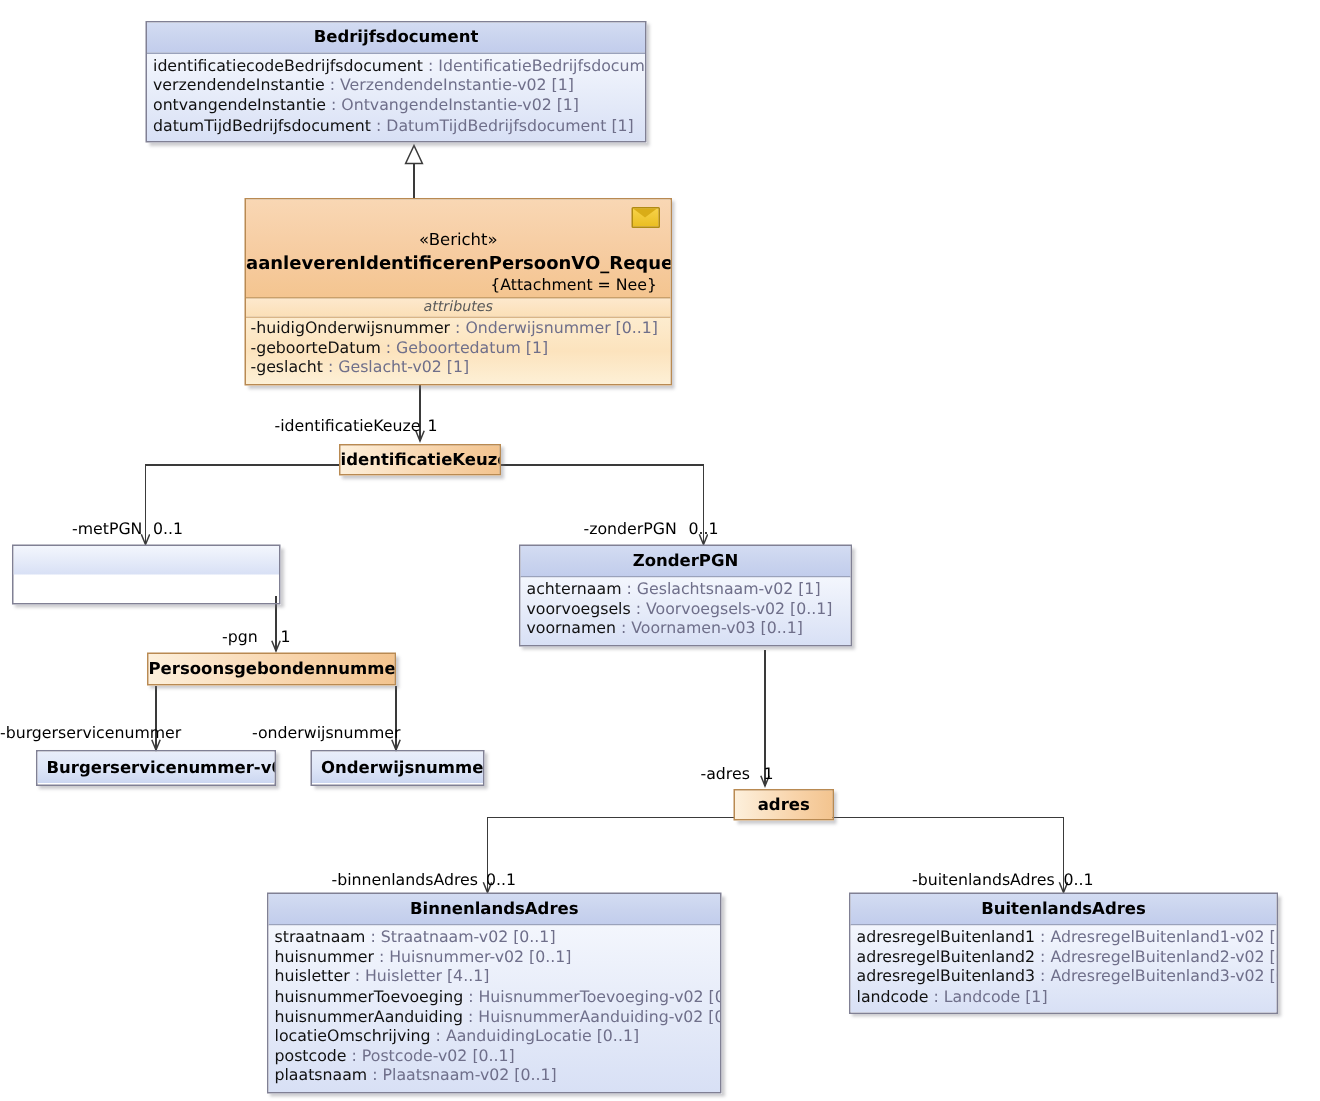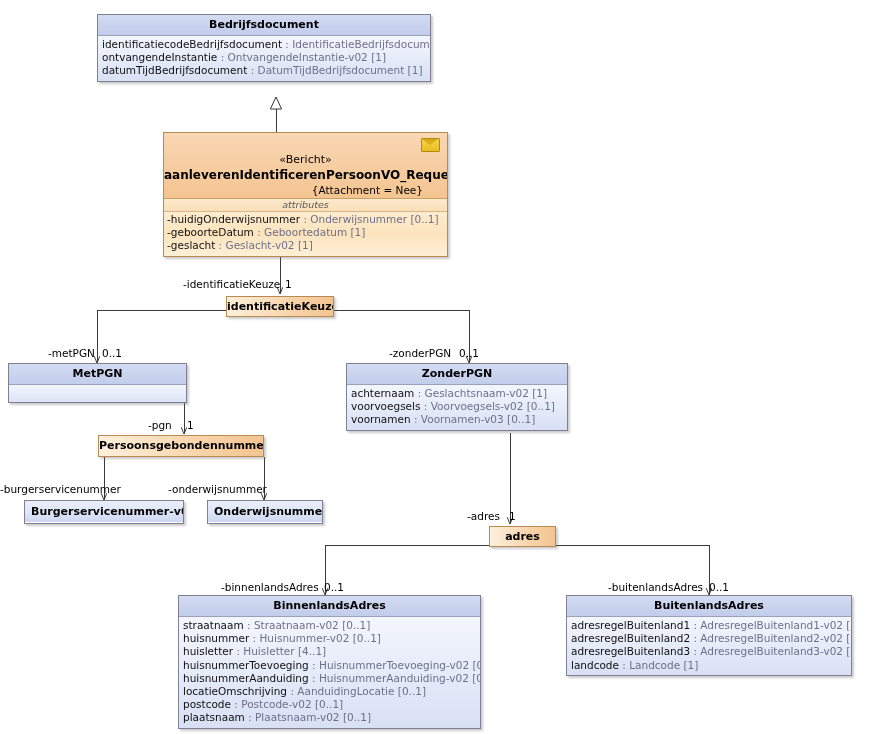--- a/index.html
+++ b/index.html
@@ -89,21 +89,21 @@
     font-weight: bold;
     font-size: 12px;
     text-align: center;
     line-height: 16px;
   }
   .node.bericht .tagged {
     font-weight: normal;
     font-size: 10.5px;
     text-align: right;
     line-height: 15px;
-    padding-right: 24px;
+    padding-right: 9px;
     white-space: nowrap;
   }
   .node.bericht .attrhdr {
     background: linear-gradient(to bottom, #fde9cd 0%, #fbdfb7 100%);
     font-style: italic;
     font-size: 9.5px;
     color: #5a5a5a;
     text-align: center;
     line-height: 12px;
     border-bottom: 1px solid #d9b587;
@@ -199,20 +199,21 @@
       <path d="M489,545 L325,545 L325,595" marker-end="url(#arrowOpen)"></path>
 
       <path d="M532,545 L709,545 L709,595" marker-end="url(#arrowOpen)"></path>
     </g>
   </svg>
 
   <div class="node blue" style="left:97px; top:14px; width:334px;">
     <div class="hdr">Bedrijfsdocument</div>
     <div class="body">
       <div class="attr"><span class="nm">identificatiecodeBedrijfsdocument</span><span class="ty"> : </span><span class="ty">IdentificatieBedrijfsdocument [1]</span></div>
+      <div class="attr"><span class="nm">verzendendeInstantie</span><span class="ty"> : </span><span class="ty">VerzendendeInstantie-v02 [1]</span></div>
       <div class="attr"><span class="nm">ontvangendeInstantie</span><span class="ty"> : </span><span class="ty">OntvangendeInstantie-v02 [1]</span></div>
       <div class="attr"><span class="nm">datumTijdBedrijfsdocument</span><span class="ty"> : </span><span class="ty">DatumTijdBedrijfsdocument [1]</span></div>
     </div>
   </div>
 
   <div class="node bericht" style="left:163px; top:132px; width:285px;">
     <div class="hdr">
       <div class="stereo">«Bericht»</div>
       <div class="cname">aanleverenIdentificerenPersoonVO_Request</div>
       <div class="tagged">{Attachment = Nee}</div>
@@ -222,21 +223,20 @@
     <div class="body">
       <div class="attr"><span class="nm">-huidigOnderwijsnummer</span><span class="ty"> : </span><span class="ty">Onderwijsnummer [0..1]</span></div>
       <div class="attr"><span class="nm">-geboorteDatum</span><span class="ty"> : </span><span class="ty">Geboortedatum [1]</span></div>
       <div class="attr"><span class="nm">-geslacht</span><span class="ty"> : </span><span class="ty">Geslacht-v02 [1]</span></div>
     </div>
   </div>
 
   <div class="rolebox" style="left:226px; top:296px; width:108px; height:21px; line-height:19px;">identificatieKeuze</div>
 
   <div class="node blue noattr" style="left:8px; top:363px; width:179px; height:40px;">
-    <div class="hdr">MetPGN</div>
     <div class="body" style="height:19px;"></div>
   </div>
 
   <div class="node blue" style="left:346px; top:363px; width:222px;">
     <div class="hdr">ZonderPGN</div>
     <div class="body">
       <div class="attr"><span class="nm">achternaam</span><span class="ty"> : </span><span class="ty">Geslachtsnaam-v02 [1]</span></div>
       <div class="attr"><span class="nm">voorvoegsels</span><span class="ty"> : </span><span class="ty">Voorvoegsels-v02 [0..1]</span></div>
       <div class="attr"><span class="nm">voornamen</span><span class="ty"> : </span><span class="ty">Voornamen-v03 [0..1]</span></div>
     </div>

